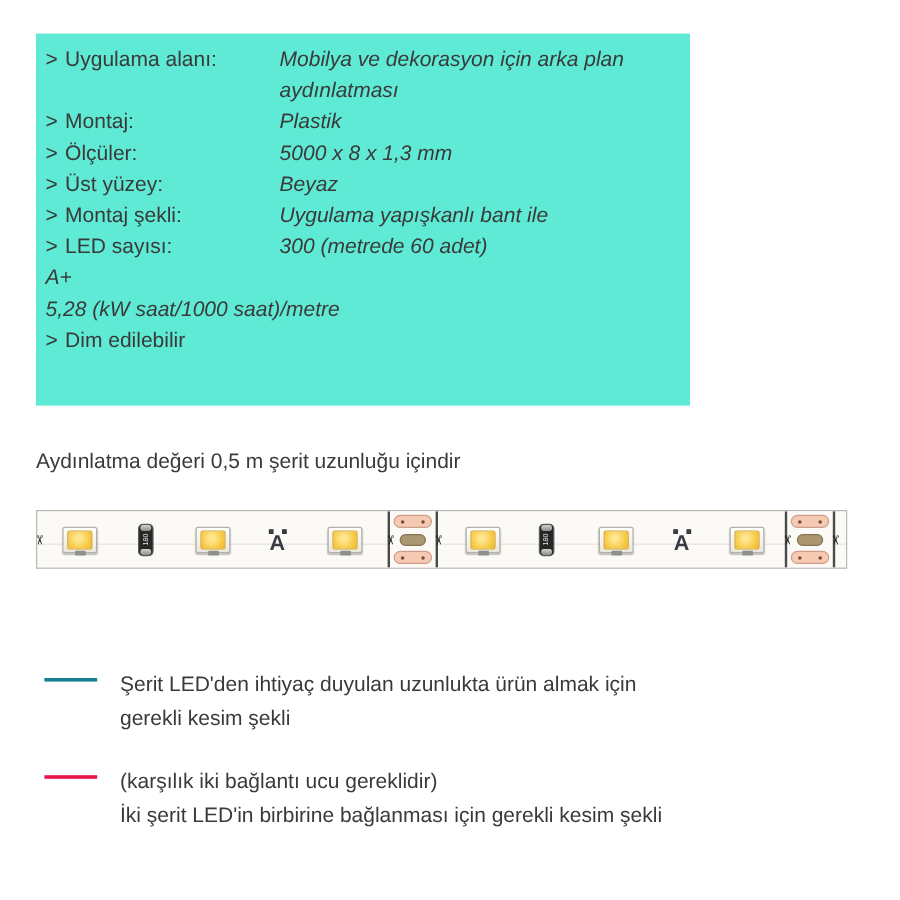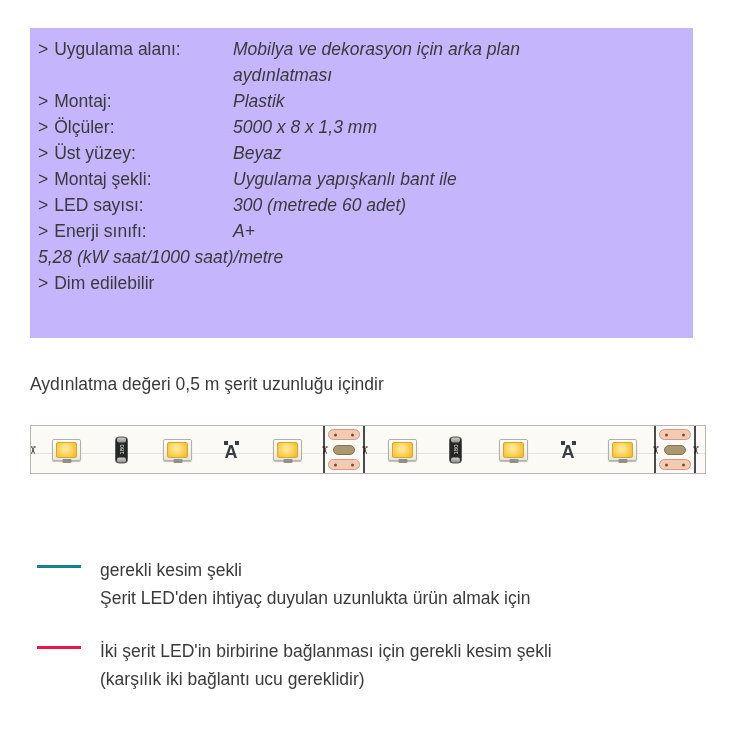--- a/index.html
+++ b/index.html
@@ -5,22 +5,22 @@
   html,body{margin:0;padding:0;}
   body{
     width:750px;height:750px;position:relative;overflow:hidden;
     background:#ffffff;color:#3a3a3a;
     font-family:"Liberation Sans",sans-serif;
     -webkit-font-smoothing:antialiased;
   }
 
   
   .spec-box{
-    position:absolute;left:30px;top:28px;width:663px;box-sizing:border-box;
-    background:#c4b5fd;padding:8px 10px 12px 8px;min-height:310px;
+    position:absolute;left:30px;top:28px;width:545px;box-sizing:border-box;
+    background:#5eead4;padding:8px 10px 12px 8px;min-height:310px;
   }
   .spec-row{display:flex;font-size:17.5px;line-height:26px;}
   .spec-label{flex:0 0 195px;white-space:nowrap;}
   .spec-bullet{margin-right:6px;}
   .spec-value{max-width:348px;font-style:italic;}
 
   
   .caption{position:absolute;left:30px;top:372px;font-size:17.5px;line-height:24px;}
 
   
@@ -127,21 +127,20 @@
   </div>
   <div class="spec-row">
     <span class="spec-label"><span class="spec-bullet">&gt;</span><span>Montaj şekli:</span></span>
     <span class="spec-value">Uygulama yapışkanlı bant ile</span>
   </div>
   <div class="spec-row">
     <span class="spec-label"><span class="spec-bullet">&gt;</span><span>LED sayısı:</span></span>
     <span class="spec-value">300 (metrede 60 adet)</span>
   </div>
   <div class="spec-row">
-    <span class="spec-label"><span class="spec-bullet">&gt;</span><span>Enerji sınıfı:</span></span>
     <span class="spec-value">A+</span>
   </div>
   <div class="spec-row">
     <span class="spec-value">5,28 (kW saat/1000 saat)/metre</span>
   </div>
   <div class="spec-row">
     <span class="spec-label"><span class="spec-bullet">&gt;</span><span>Dim edilebilir</span></span>
     <span class="spec-value"></span>
   </div>
 </div>
@@ -212,24 +211,24 @@
     <div class="pad-pink"></div>
     <div class="pad-tan"></div>
     <div class="pad-pink"></div>
     <span class="scissors s-right">✂</span>
   </div>
 </div>
 
 <div class="legend-item legend-item--cut">
   <div class="legend-line legend-line--cut"></div>
   <div class="legend-text">
+    <div>Şerit LED'den ihtiyaç duyulan uzunlukta ürün almak için</div>
     <div>gerekli kesim şekli</div>
-    <div>Şerit LED'den ihtiyaç duyulan uzunlukta ürün almak için</div>
   </div>
 </div>
 
 <div class="legend-item legend-item--join">
   <div class="legend-line legend-line--join"></div>
   <div class="legend-text">
+    <div>(karşılık iki bağlantı ucu gereklidir)</div>
     <div>İki şerit LED'in birbirine bağlanması için gerekli kesim şekli</div>
-    <div>(karşılık iki bağlantı ucu gereklidir)</div>
   </div>
 </div>
 
 </body></html>

